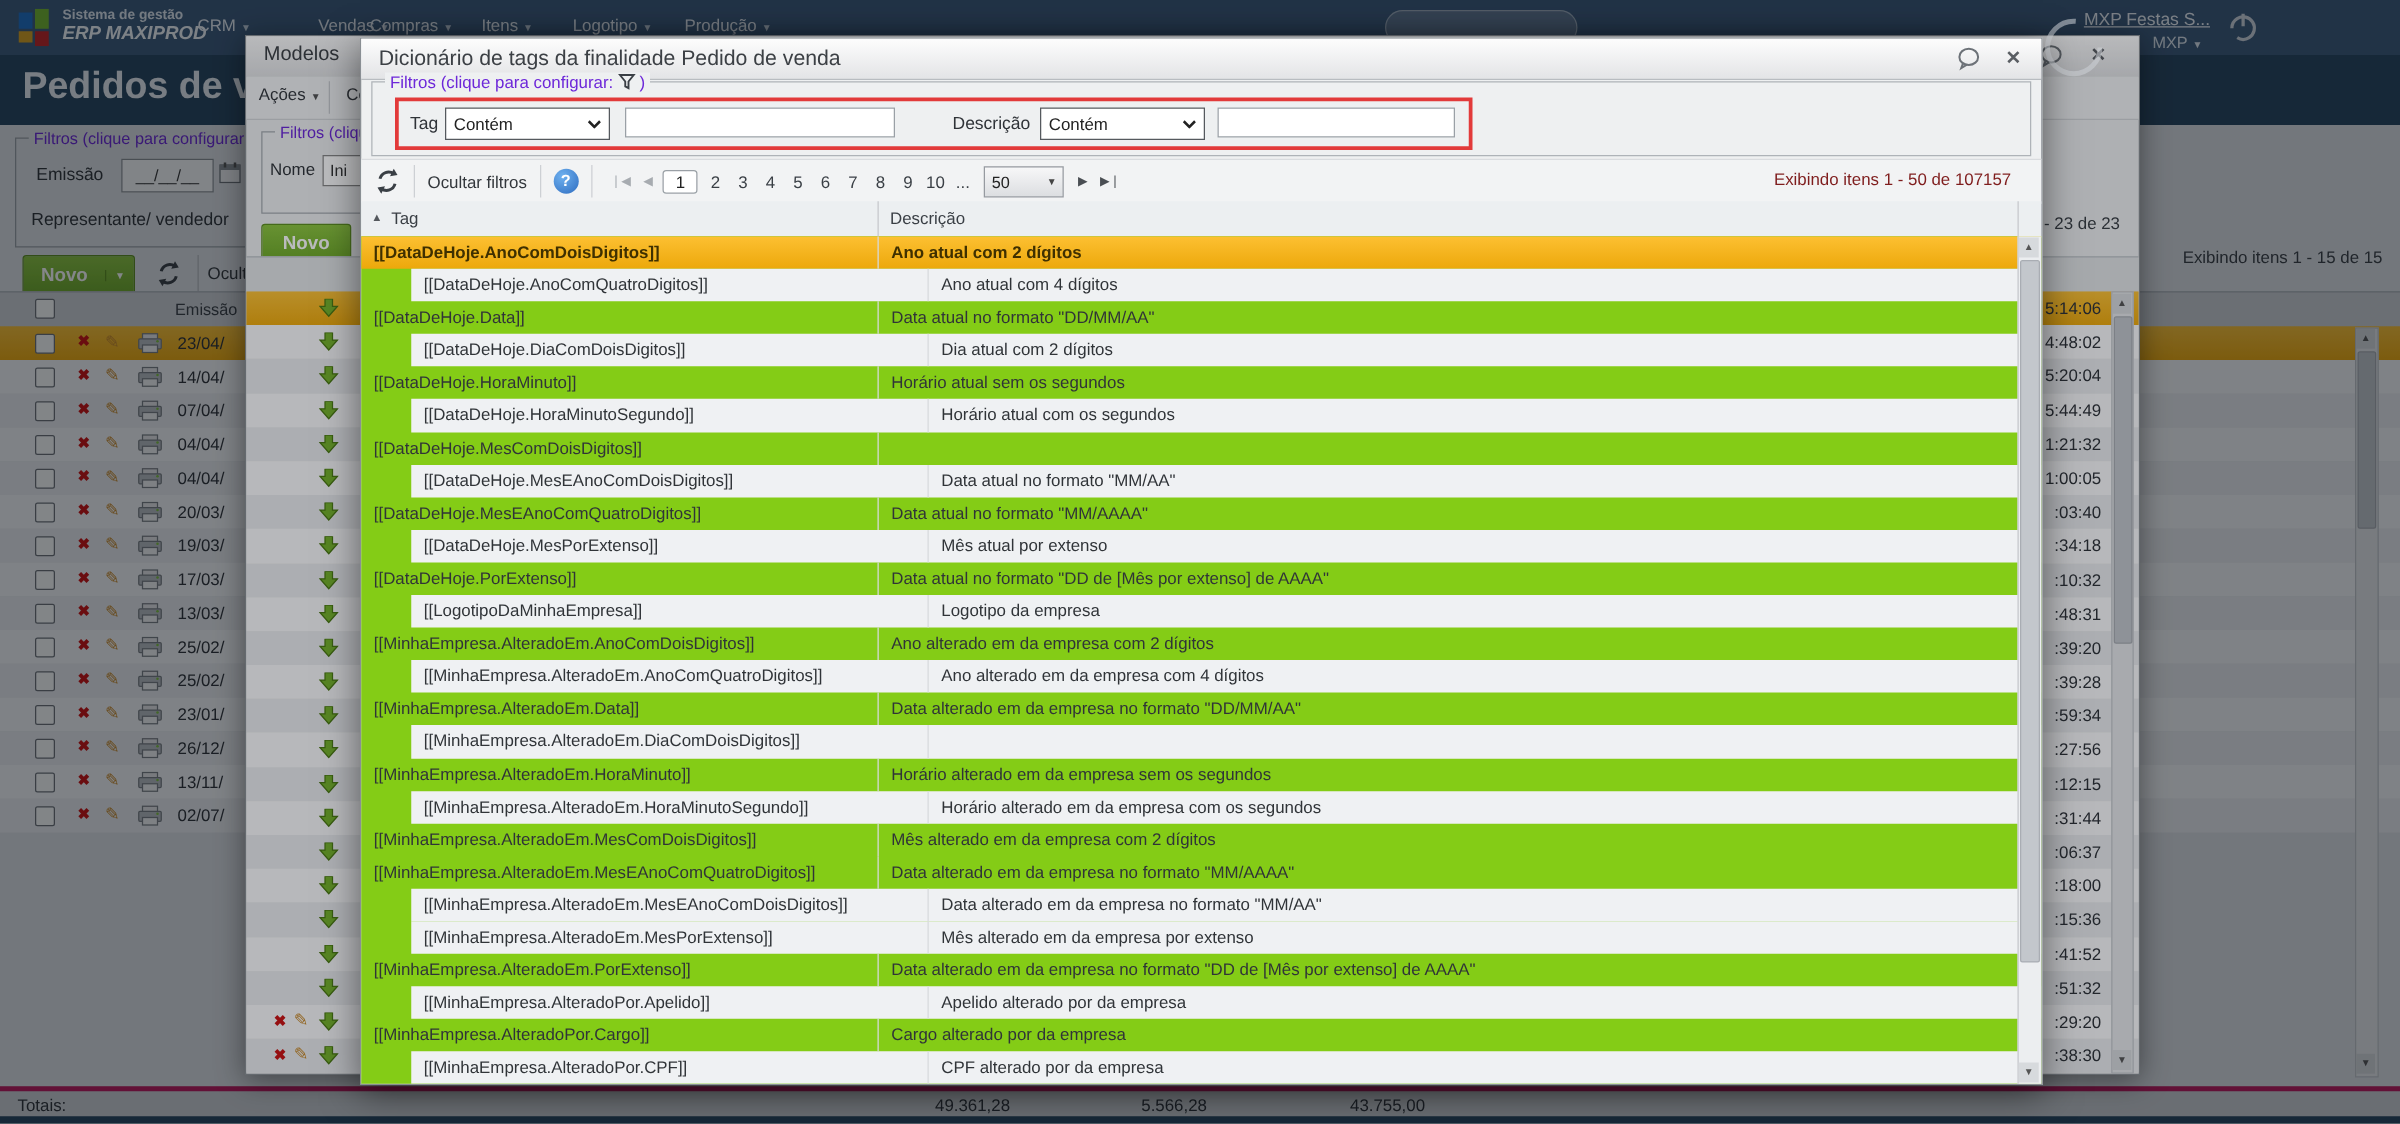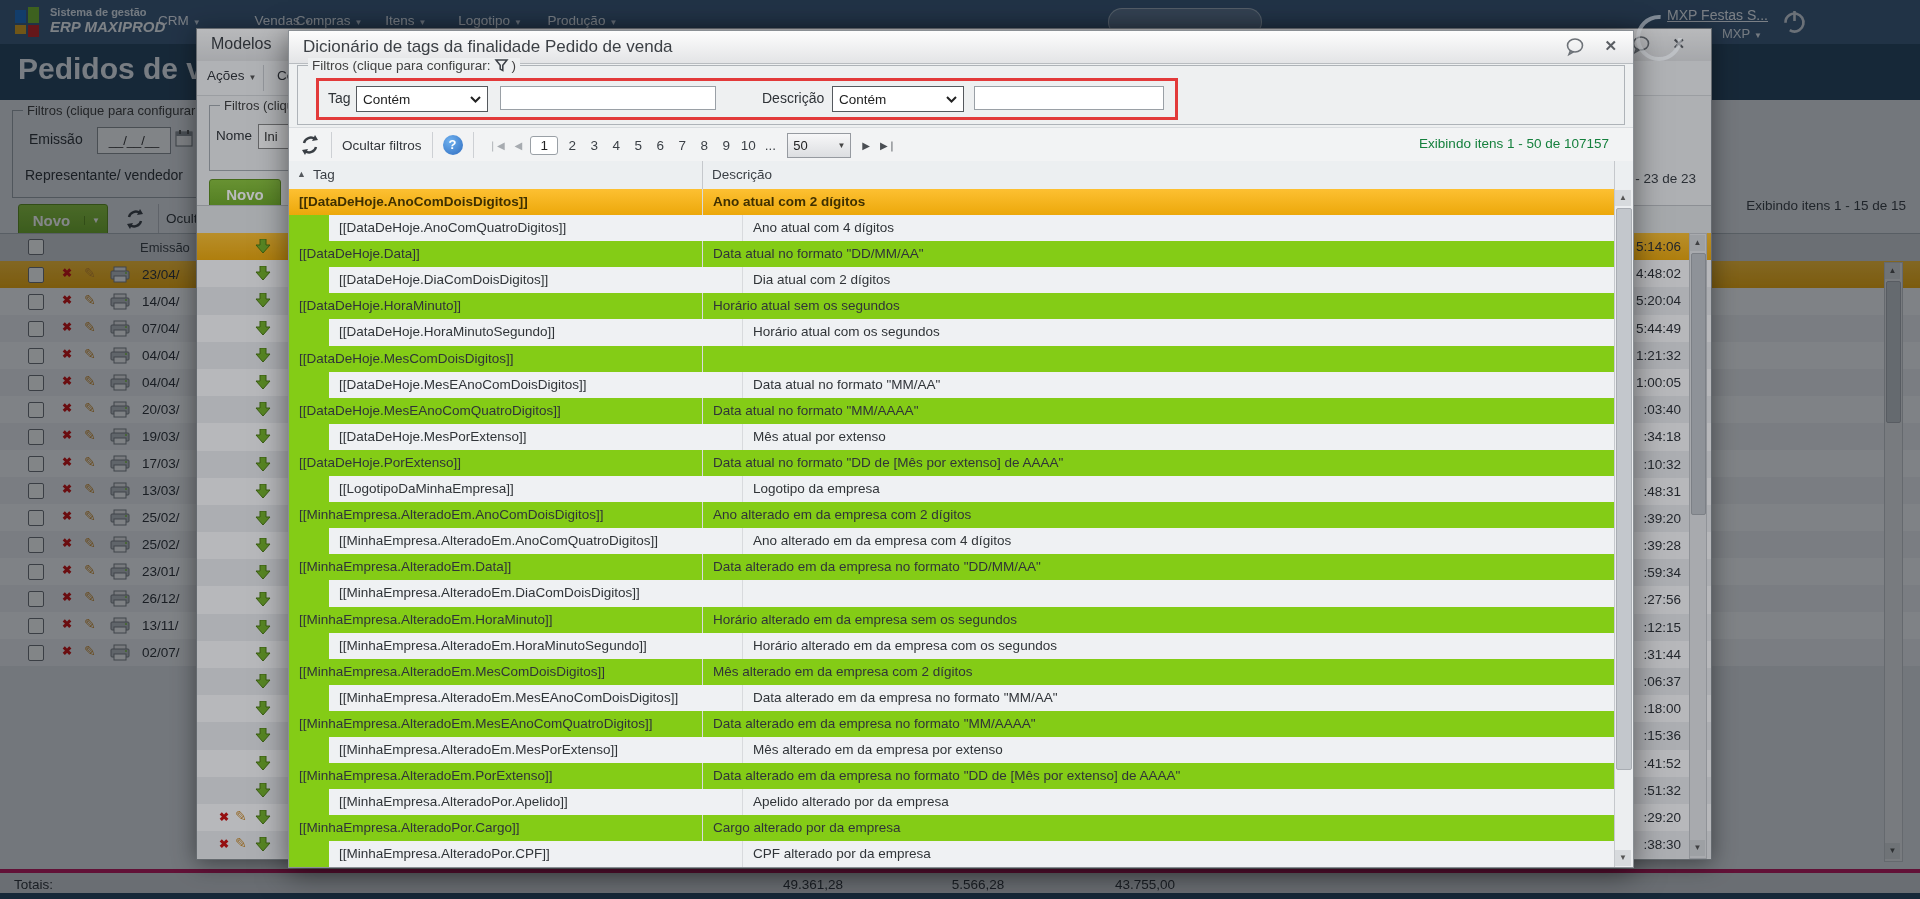--- a/index.html
+++ b/index.html
@@ -18,21 +18,21 @@
   #account-link{top:7px;right:152px;font-size:14px;color:#eef3f9;text-decoration:underline;white-space:nowrap;}
   #account-menu{top:26px;right:158px;font-size:13px;color:#dfe7ef;}
   #account-menu .car{font-size:8px;margin-left:4px;}
   #power-icon{right:112px;top:8px;}
 
   
   #page-titleband{left:0;top:44px;width:1920px;height:56px;background:#28465f;z-index:1;}
   #page-title{left:18px;top:8px;font-size:30px;font-weight:bold;color:#e9eef4;white-space:nowrap;}
   .fieldset{border:1px solid #9aa0a6;background:transparent;}
   .legend{position:absolute;top:-8px;left:10px;background:#dee1e5;padding:0 4px;
-          font-size:13px;color:#404040;white-space:nowrap;}
+          font-size:13px;color:#6d28d9;white-space:nowrap;}
   #pg-fieldset{left:12px;top:110px;width:548px;height:86px;z-index:1;}
   #pg-emissao-label{left:16px;top:20px;font-size:14px;color:#2f3338;}
   #pg-emissao-box{left:84px;top:16px;width:72px;height:25px;background:#fbfbfc;border:1px solid #8b9096;
       font-size:13px;color:#333;text-align:center;line-height:25px;}
   #pg-cal{left:162px;top:18px;}
   #pg-rep-label{left:12px;top:56px;font-size:14px;color:#2f3338;white-space:nowrap;}
   .btn-green{background:linear-gradient(#8dc63f,#6faa28);border:1px solid #5e8f1f;border-radius:3px;
       color:#fff;font-weight:bold;font-size:15px;display:flex;align-items:center;}
   #pg-novo{left:18px;top:204px;width:88px;height:30px;z-index:1;}
   #pg-novo .lbl{flex:1;text-align:center;}
@@ -55,21 +55,21 @@
   .ic-pencil{position:absolute;left:84px;top:4px;color:#c98a2b;font-size:14px;}
   .ic-print{position:absolute;left:110px;top:5px;}
   .pdate{position:absolute;left:142px;top:6px;font-size:13.5px;color:#2e3238;white-space:nowrap;}
   #pg-showing{top:198px;right:14px;font-size:13.5px;color:#3a3f45;z-index:1;white-space:nowrap;}
   #pg-scroll{left:1884px;top:262px;width:17px;height:598px;background:#e8eaed;border:1px solid #c2c6cb;z-index:1;}
   .sb-btn{position:absolute;left:0;width:15px;height:16px;background:#d7dadd;color:#555;
       font-size:8px;text-align:center;line-height:16px;}
   .sb-thumb{position:absolute;left:1px;width:13px;background:#c3c7cc;border:1px solid #a9adb3;border-radius:2px;}
   #pg-totais{left:0;top:869px;width:1920px;height:24px;background:#cdd0d4;border-top:4px solid #be185d;z-index:1;}
   #pg-totais-label{position:absolute;left:14px;top:4px;font-size:13.5px;color:#2e3238;}
-  .total-num{position:absolute;top:4px;width:130px;text-align:center;font-size:13.5px;color:#2e3238;}
+  .total-num{position:absolute;top:4px;width:130px;text-align:left;font-size:13.5px;color:#2e3238;}
   #pg-bottomstrip{left:0;top:893px;width:1920px;height:6px;background:#28465f;z-index:1;}
 
   
   #ov1{left:0;top:0;width:1920px;height:899px;background:rgba(8,12,18,.30);z-index:10;}
   #ov2{left:0;top:0;width:1920px;height:899px;background:rgba(8,12,18,.28);z-index:30;}
 
   
   #modelos{left:196px;top:28px;width:1514px;height:830px;background:#eff0f1;
       border:1px solid #8a8f94;box-shadow:0 4px 22px rgba(0,0,0,.45);z-index:20;}
   .titlebar{position:absolute;left:0;top:0;width:100%;height:32px;
@@ -120,21 +120,21 @@
   #tm-ocultar{font-size:13.5px;color:#33373c;white-space:nowrap;}
   #tm-help{width:20px;height:20px;border-radius:50%;background:radial-gradient(circle at 35% 30%,#6fb1ef,#2e6cc0);
       color:#fff;font-weight:bold;font-size:13px;text-align:center;line-height:20px;}
   .pag-arrow{font-size:10px;color:#4a4e53;margin:0 5px;cursor:pointer;}
   .pag-arrow.dis{color:#a7abb0;}
   .pag-page{min-width:16px;text-align:center;font-size:13.5px;color:#3a3f45;margin:0 3px;cursor:pointer;}
   .pag-page.cur{background:#fff;border:1px solid #9aa0a6;border-radius:3px;padding:1px 5px;color:#222;}
   #tm-pagesize{width:52px;height:23px;background:linear-gradient(#f7f7f8,#dcdee1);border:1px solid #969aa0;
       font-size:13px;color:#222;display:flex;align-items:center;justify-content:space-between;
       padding:0 5px;margin:0 6px;text-align:right;}
-  #tm-showing{position:absolute;right:24px;top:8px;font-size:13.5px;color:#15803d;white-space:nowrap;}
+  #tm-showing{position:absolute;right:24px;top:8px;font-size:13.5px;color:#7f1d1d;white-space:nowrap;}
   #tm-thead{left:0;top:130px;width:100%;height:28px;background:#eceff1;
       border-bottom:1px solid #c5c8cc;}
   .th-tag{position:absolute;left:0;top:0;width:413px;height:28px;border-right:1px solid #c5c8cc;}
   .th-tag .sort{position:absolute;left:8px;top:8px;font-size:9px;color:#54585d;}
   .th-tag .txt{position:absolute;left:24px;top:6px;font-size:13.5px;color:#3a3f45;}
   .th-desc{position:absolute;left:413px;top:0;right:18px;height:28px;}
   .th-desc .txt{position:absolute;left:10px;top:6px;font-size:13.5px;color:#3a3f45;}
   .th-stub{position:absolute;right:0;top:0;width:18px;height:28px;border-left:1px solid #c5c8cc;}
   #tag-rows{position:absolute;left:0;top:158px;width:100%;height:678px;overflow:hidden;background:#84cc16;}
   .trow{display:flex;height:26.1px;line-height:26.1px;font-size:13.5px;color:#303438;cursor:pointer;}
@@ -824,27 +824,27 @@
           <div class="cdesc">Horário alterado em da empresa sem os segundos</div>
         </div>
         <div class="trow even">
           <div class="ctag">[[MinhaEmpresa.AlteradoEm.HoraMinutoSegundo]]</div>
           <div class="cdesc">Horário alterado em da empresa com os segundos</div>
         </div>
         <div class="trow ">
           <div class="ctag">[[MinhaEmpresa.AlteradoEm.MesComDoisDigitos]]</div>
           <div class="cdesc">Mês alterado em da empresa com 2 dígitos</div>
         </div>
+        <div class="trow ">
+          <div class="ctag">[[MinhaEmpresa.AlteradoEm.MesEAnoComQuatroDigitos]]</div>
+          <div class="cdesc">Data alterado em da empresa no formato "MM/AAAA"</div>
+        </div>
         <div class="trow even">
           <div class="ctag">[[MinhaEmpresa.AlteradoEm.MesEAnoComDoisDigitos]]</div>
           <div class="cdesc">Data alterado em da empresa no formato "MM/AA"</div>
-        </div>
-        <div class="trow ">
-          <div class="ctag">[[MinhaEmpresa.AlteradoEm.MesEAnoComQuatroDigitos]]</div>
-          <div class="cdesc">Data alterado em da empresa no formato "MM/AAAA"</div>
         </div>
         <div class="trow even">
           <div class="ctag">[[MinhaEmpresa.AlteradoEm.MesPorExtenso]]</div>
           <div class="cdesc">Mês alterado em da empresa por extenso</div>
         </div>
         <div class="trow ">
           <div class="ctag">[[MinhaEmpresa.AlteradoEm.PorExtenso]]</div>
           <div class="cdesc">Data alterado em da empresa no formato "DD de [Mês por extenso] de AAAA"</div>
         </div>
         <div class="trow even">

